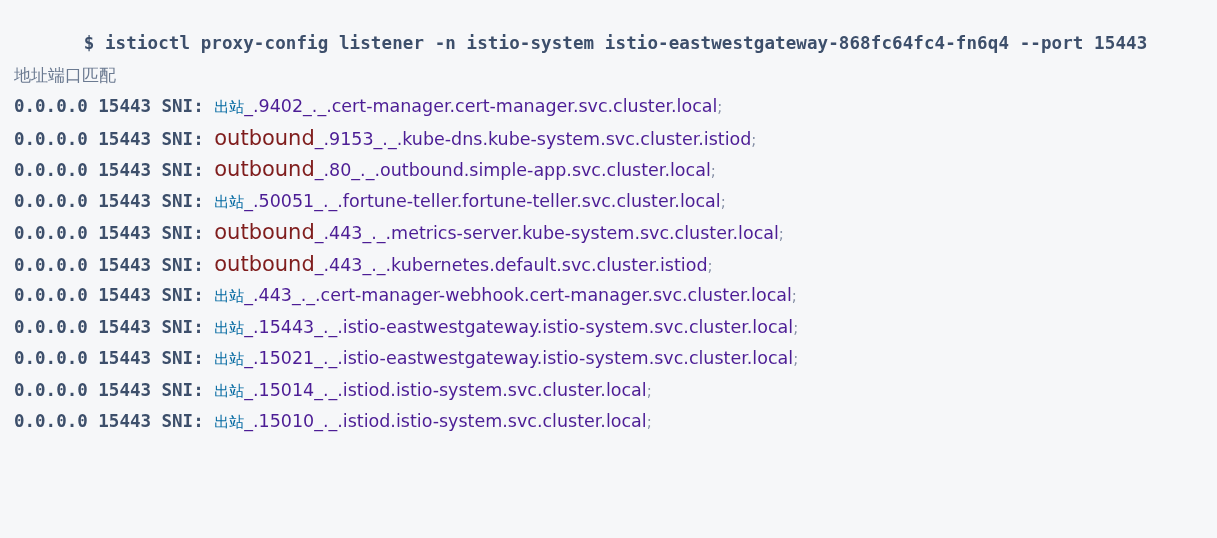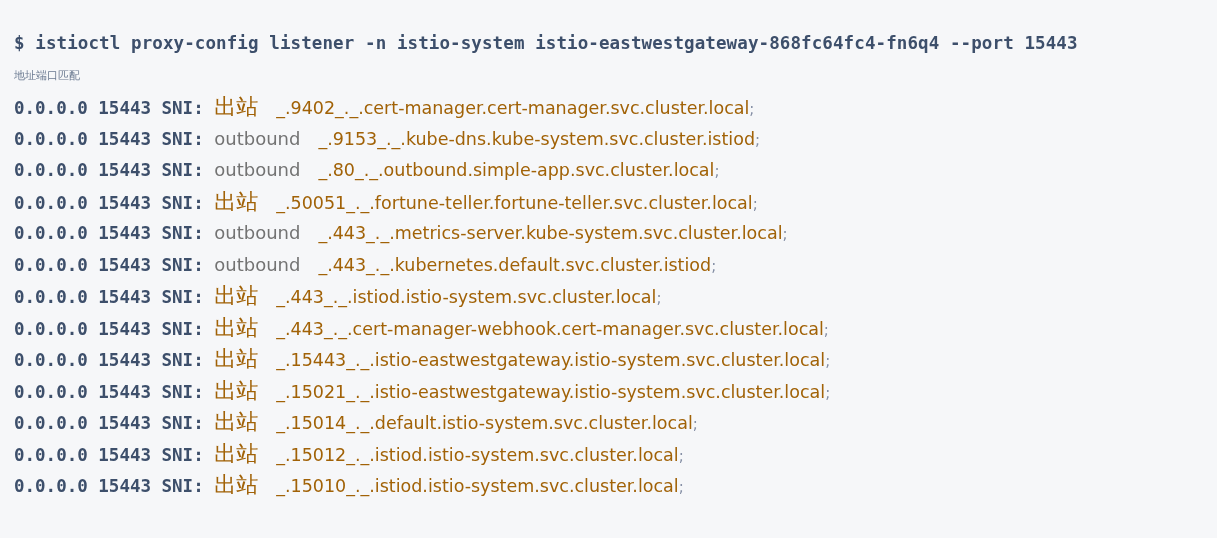--- a/index.html
+++ b/index.html
@@ -21,39 +21,40 @@
     box-sizing: border-box;
     padding: 28px 0 0 14px;
   }
   .line {
     height: 31.5px;
     line-height: 31.5px;
     white-space: pre;
     color: #415370;
     font-size: 17.5px;
     letter-spacing: 0.1px;
+    text-align: center;
   }
   .cmd-line {
     font-family: "DejaVu Sans Mono", "Liberation Mono", monospace;
     font-weight: 700;
     color: #3d4f6b;
     font-size: 17.5px;
   }
   .prompt {
     font-weight: 700;
     color: #3d4f6b;
   }
   .cmd-text {
     font-weight: 700;
     color: #3d4f6b;
   }
   .header-line {
     font-family: "DejaVu Sans", "Liberation Sans", sans-serif;
     color: #6b7a91;
-    font-size: 11px;
+    font-size: 17px;
     line-height: 31.5px;
     height: 31.5px;
     white-space: pre;
   }
   .row {
     height: 31.5px;
     line-height: 31.5px;
     white-space: pre;
     font-size: 17.5px;
     color: #415370;
@@ -62,35 +63,34 @@
     font-family: "DejaVu Sans Mono", "Liberation Mono", monospace;
     font-weight: 700;
     color: #3d4f6b;
   }
   .addr { }
   .port { }
   .sni-label { }
   .direction-cjk {
     font-family: "DejaVu Serif", "Liberation Serif", serif;
     font-weight: 400;
-    color: #a16207;
-    font-size: 22px;
+    color: #0369a1;
+    font-size: 15px;
   }
   .direction-latin {
     font-family: "DejaVu Sans", "Liberation Sans", sans-serif;
     font-weight: 400;
-    color: #737373;
-    font-size: 18px;
+    color: #7f1d1d;
+    font-size: 21px;
   }
   .sni-body {
     font-family: "DejaVu Sans", "Liberation Sans", sans-serif;
     font-weight: 400;
-    color: #a16207;
+    color: #4c1d95;
     font-size: 17.5px;
-    margin-left: 18px;
   }
   .semi {
     font-family: "DejaVu Sans", "Liberation Sans", sans-serif;
     color: #8690a6;
     font-size: 15px;
   }
 </style>
 </head>
 <body>
 
@@ -100,22 +100,20 @@
 
   <div class="header-line">地址端口匹配</div>
 
   <div id="rows">
       <div class="row"><span class="mono addr">0.0.0.0</span><span class="mono"> </span><span class="mono port">15443</span><span class="mono"> </span><span class="mono sni-label">SNI: </span><span class="direction-cjk">出站</span><span class="sni-body">_.9402_._.cert-manager.cert-manager.svc.cluster.local</span><span class="semi">;</span></div>
       <div class="row"><span class="mono addr">0.0.0.0</span><span class="mono"> </span><span class="mono port">15443</span><span class="mono"> </span><span class="mono sni-label">SNI: </span><span class="direction-latin">outbound</span><span class="sni-body">_.9153_._.kube-dns.kube-system.svc.cluster.istiod</span><span class="semi">;</span></div>
       <div class="row"><span class="mono addr">0.0.0.0</span><span class="mono"> </span><span class="mono port">15443</span><span class="mono"> </span><span class="mono sni-label">SNI: </span><span class="direction-latin">outbound</span><span class="sni-body">_.80_._.outbound.simple-app.svc.cluster.local</span><span class="semi">;</span></div>
       <div class="row"><span class="mono addr">0.0.0.0</span><span class="mono"> </span><span class="mono port">15443</span><span class="mono"> </span><span class="mono sni-label">SNI: </span><span class="direction-cjk">出站</span><span class="sni-body">_.50051_._.fortune-teller.fortune-teller.svc.cluster.local</span><span class="semi">;</span></div>
       <div class="row"><span class="mono addr">0.0.0.0</span><span class="mono"> </span><span class="mono port">15443</span><span class="mono"> </span><span class="mono sni-label">SNI: </span><span class="direction-latin">outbound</span><span class="sni-body">_.443_._.metrics-server.kube-system.svc.cluster.local</span><span class="semi">;</span></div>
       <div class="row"><span class="mono addr">0.0.0.0</span><span class="mono"> </span><span class="mono port">15443</span><span class="mono"> </span><span class="mono sni-label">SNI: </span><span class="direction-latin">outbound</span><span class="sni-body">_.443_._.kubernetes.default.svc.cluster.istiod</span><span class="semi">;</span></div>
-      <div class="row"><span class="mono addr">0.0.0.0</span><span class="mono"> </span><span class="mono port">15443</span><span class="mono"> </span><span class="mono sni-label">SNI: </span><span class="direction-cjk">出站</span><span class="sni-body">_.443_._.istiod.istio-system.svc.cluster.local</span><span class="semi">;</span></div>
       <div class="row"><span class="mono addr">0.0.0.0</span><span class="mono"> </span><span class="mono port">15443</span><span class="mono"> </span><span class="mono sni-label">SNI: </span><span class="direction-cjk">出站</span><span class="sni-body">_.443_._.cert-manager-webhook.cert-manager.svc.cluster.local</span><span class="semi">;</span></div>
       <div class="row"><span class="mono addr">0.0.0.0</span><span class="mono"> </span><span class="mono port">15443</span><span class="mono"> </span><span class="mono sni-label">SNI: </span><span class="direction-cjk">出站</span><span class="sni-body">_.15443_._.istio-eastwestgateway.istio-system.svc.cluster.local</span><span class="semi">;</span></div>
       <div class="row"><span class="mono addr">0.0.0.0</span><span class="mono"> </span><span class="mono port">15443</span><span class="mono"> </span><span class="mono sni-label">SNI: </span><span class="direction-cjk">出站</span><span class="sni-body">_.15021_._.istio-eastwestgateway.istio-system.svc.cluster.local</span><span class="semi">;</span></div>
-      <div class="row"><span class="mono addr">0.0.0.0</span><span class="mono"> </span><span class="mono port">15443</span><span class="mono"> </span><span class="mono sni-label">SNI: </span><span class="direction-cjk">出站</span><span class="sni-body">_.15014_._.default.istio-system.svc.cluster.local</span><span class="semi">;</span></div>
-      <div class="row"><span class="mono addr">0.0.0.0</span><span class="mono"> </span><span class="mono port">15443</span><span class="mono"> </span><span class="mono sni-label">SNI: </span><span class="direction-cjk">出站</span><span class="sni-body">_.15012_._.istiod.istio-system.svc.cluster.local</span><span class="semi">;</span></div>
+      <div class="row"><span class="mono addr">0.0.0.0</span><span class="mono"> </span><span class="mono port">15443</span><span class="mono"> </span><span class="mono sni-label">SNI: </span><span class="direction-cjk">出站</span><span class="sni-body">_.15014_._.istiod.istio-system.svc.cluster.local</span><span class="semi">;</span></div>
       <div class="row"><span class="mono addr">0.0.0.0</span><span class="mono"> </span><span class="mono port">15443</span><span class="mono"> </span><span class="mono sni-label">SNI: </span><span class="direction-cjk">出站</span><span class="sni-body">_.15010_._.istiod.istio-system.svc.cluster.local</span><span class="semi">;</span></div>
     </div>
 
 </div>
 
 </body></html>

